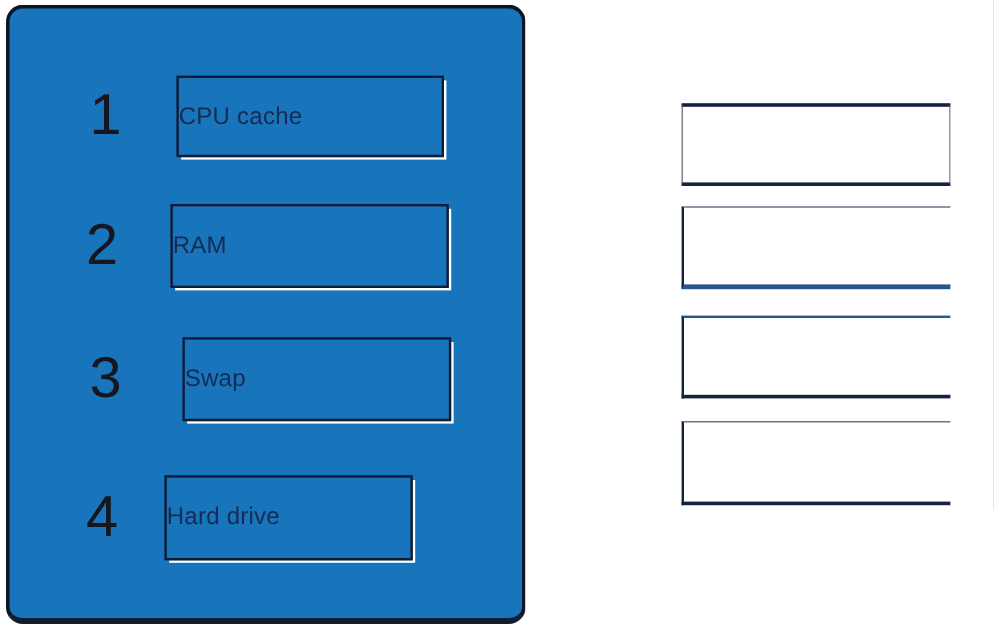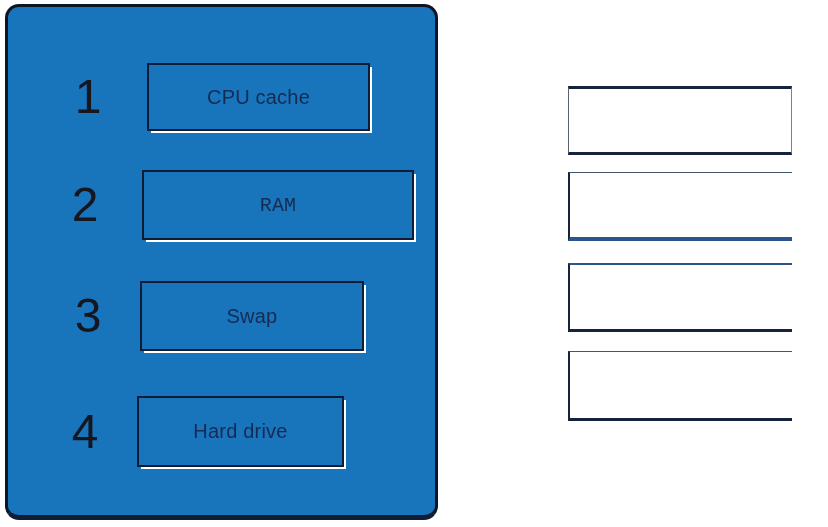--- a/index.html
+++ b/index.html
@@ -44,34 +44,34 @@
     font-size:48px;
     color:var(--number-color,#15161F);
   }
   .rank.r1{left:55px;top:59px;}
   .rank.r2{left:52px;top:167px;}
   .rank.r3{left:55px;top:278px;}
   .rank.r4{left:52px;top:394px;}
   .chip{
     position:absolute;
     box-sizing:border-box;
-    display:flex;align-items:center;justify-content:center;
+    display:flex;align-items:center;justify-content:flex-start;
     background:var(--panel-fill,#1875BC);
     border:2px solid var(--chip-border,#0E1C36);
     box-shadow:3px 3px 0 -1px var(--chip-highlight,#FFFFFF);
     cursor:grab;
   }
   .chip span{
     color:var(--chip-text,#152B52);
     font-size:20px;
     letter-spacing:0.2px;
   }
   .chip.c1{left:139px;top:56px;width:223px;height:68px;}
-  .chip.c2{left:134px;top:163px;width:272px;height:70px;font-family:Liberation Mono, monospace;}
-  .chip.c3{left:132px;top:274px;width:224px;height:70px;}
+  .chip.c2{left:134px;top:163px;width:232px;height:70px;}
+  .chip.c3{left:144px;top:274px;width:224px;height:70px;}
   .chip.c4{left:129px;top:389px;width:207px;height:71px;}
   
   .zone{
     position:absolute;
     left:568px;width:224px;
     box-sizing:border-box;
     background:#fff;
   }
   .zone.z1{
     top:86px;height:69px;

